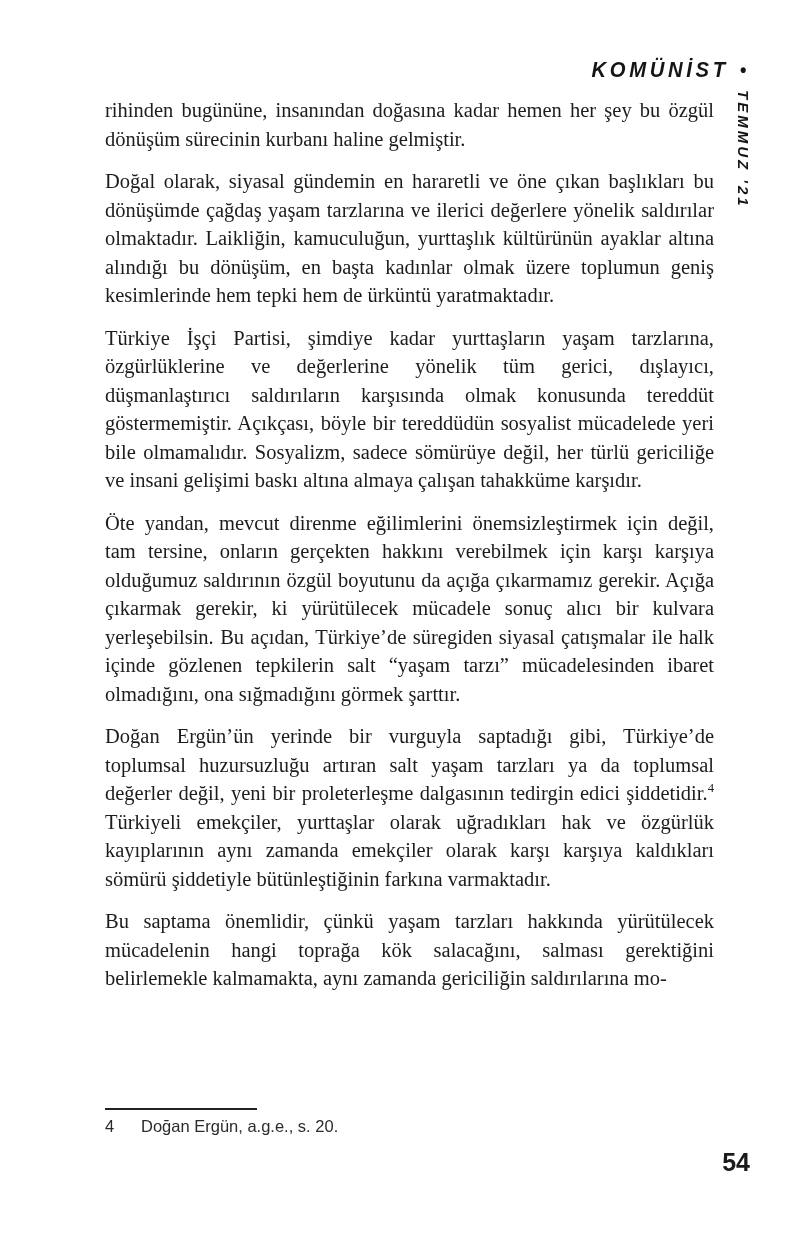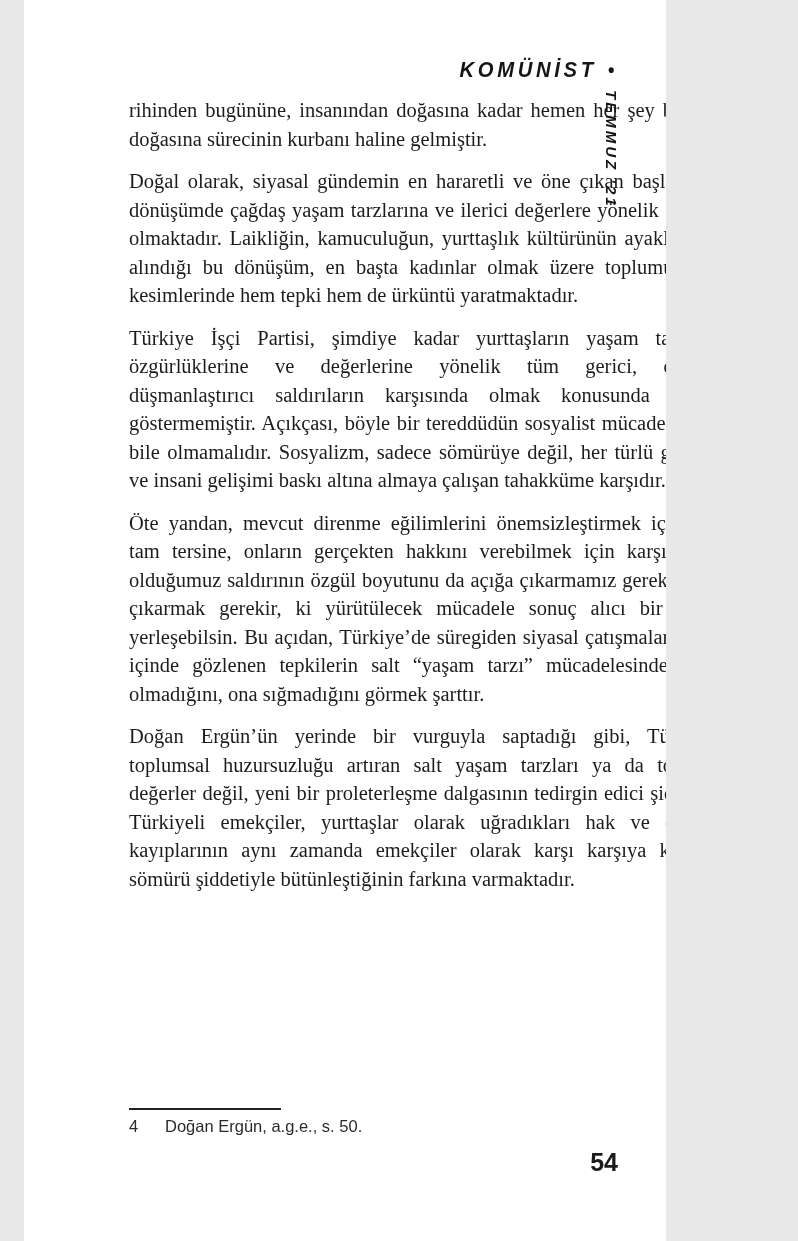--- a/index.html
+++ b/index.html
@@ -2,26 +2,25 @@
 <html lang="tr"><head>
 <meta charset="utf-8">
 <style>
   html, body {
     margin: 0;
     padding: 0;
     background: #e8e8e8;
   }
   .page {
     position: relative;
-    width: 642px;
+    width: 798px;
     height: 1241px;
     background: #ffffff;
     overflow: hidden;
     color: #1b1b1b;
-    margin-left: 24px;
   }
 
   
   .running-head {
     position: absolute;
     top: 57px;
     right: 52px;
     display: flex;
     align-items: center;
     gap: 12px;
@@ -118,30 +117,31 @@
 <div class="page">
 
   <div class="running-head">
     <span>KOMÜNİST</span>
     <span class="bullet">•</span>
   </div>
 
   <div class="issue-vertical">TEMMUZ '21</div>
 
   <div class="body-text">
-      <p class="para">rihinden bugününe, insanından doğasına kadar hemen her şey bu yıkıcı doğasına sürecinin kurbanı haline gelmiştir.</p>
+      <p class="para">rihinden bugününe, insanından doğasına kadar hemen her şey bu özgül dönüşüm sürecinin kurbanı haline gelmiştir.</p>
       <p class="para">Doğal olarak, siyasal gündemin en hararetli ve öne çıkan başlıkları bu dönüşümde çağdaş yaşam tarzlarına ve ilerici değerlere yönelik saldırılar olmaktadır. Laikliğin, kamuculuğun, yurttaşlık kültürünün ayaklar altına alındığı bu dönüşüm, en başta kadınlar olmak üzere toplumun geniş kesimlerinde hem tepki hem de ürküntü yaratmaktadır.</p>
       <p class="para">Türkiye İşçi Partisi, şimdiye kadar yurttaşların yaşam tarzlarına, özgürlüklerine ve değerlerine yönelik tüm gerici, dışlayıcı, düşmanlaştırıcı saldırıların karşısında olmak konusunda tereddüt göstermemiştir. Açıkçası, böyle bir tereddüdün sosyalist mücadelede yeri bile olmamalıdır. Sosyalizm, sadece sömürüye değil, her türlü gericiliğe ve insani gelişimi baskı altına almaya çalışan tahakküme karşıdır.</p>
       <p class="para">Öte yandan, mevcut direnme eğilimlerini önemsizleştirmek için değil, tam tersine, onların gerçekten hakkını verebilmek için karşı karşıya olduğumuz saldırının özgül boyutunu da açığa çıkarmamız gerekir. Açığa çıkarmak gerekir, ki yürütülecek mücadele sonuç alıcı bir kulvara yerleşebilsin. Bu açıdan, Türkiye’de süregiden siyasal çatışmalar ile halk içinde gözlenen tepkilerin salt “yaşam tarzı” mücadelesinden ibaret olmadığını, ona sığmadığını görmek şarttır.</p>
       <p class="para">Doğan Ergün’ün yerinde bir vurguyla saptadığı gibi, Türkiye’de toplumsal huzursuzluğu artıran salt yaşam tarzları ya da toplumsal değerler değil, yeni bir proleterleşme dalgasının tedirgin edici şiddetidir.<sup class="fn-marker">4</sup> Türkiyeli emekçiler, yurttaşlar olarak uğradıkları hak ve özgürlük kayıplarının aynı zamanda emekçiler olarak karşı karşıya kaldıkları sömürü şiddetiyle bütünleştiğinin farkına varmaktadır.</p>
+      <p class="para">Bu saptama önemlidir, çünkü yaşam tarzları hakkında yürütülecek mücadelenin hangi toprağa kök salacağını, salması gerektiğini belirlemekle kalmamakta, aynı zamanda gericiliğin saldırılarına mo-</p>
     </div>
 
   <div class="footnote-area">
     <div class="footnote-rule"></div>
     <div class="footnote-line">
       <span class="footnote-number">4</span>
-      <span class="footnote-text">Doğan Ergün, a.g.e., s. 50.</span>
+      <span class="footnote-text">Doğan Ergün, a.g.e., s. 20.</span>
     </div>
   </div>
 
   <div class="page-number">54</div>
 
 </div>
 
 </body></html>

